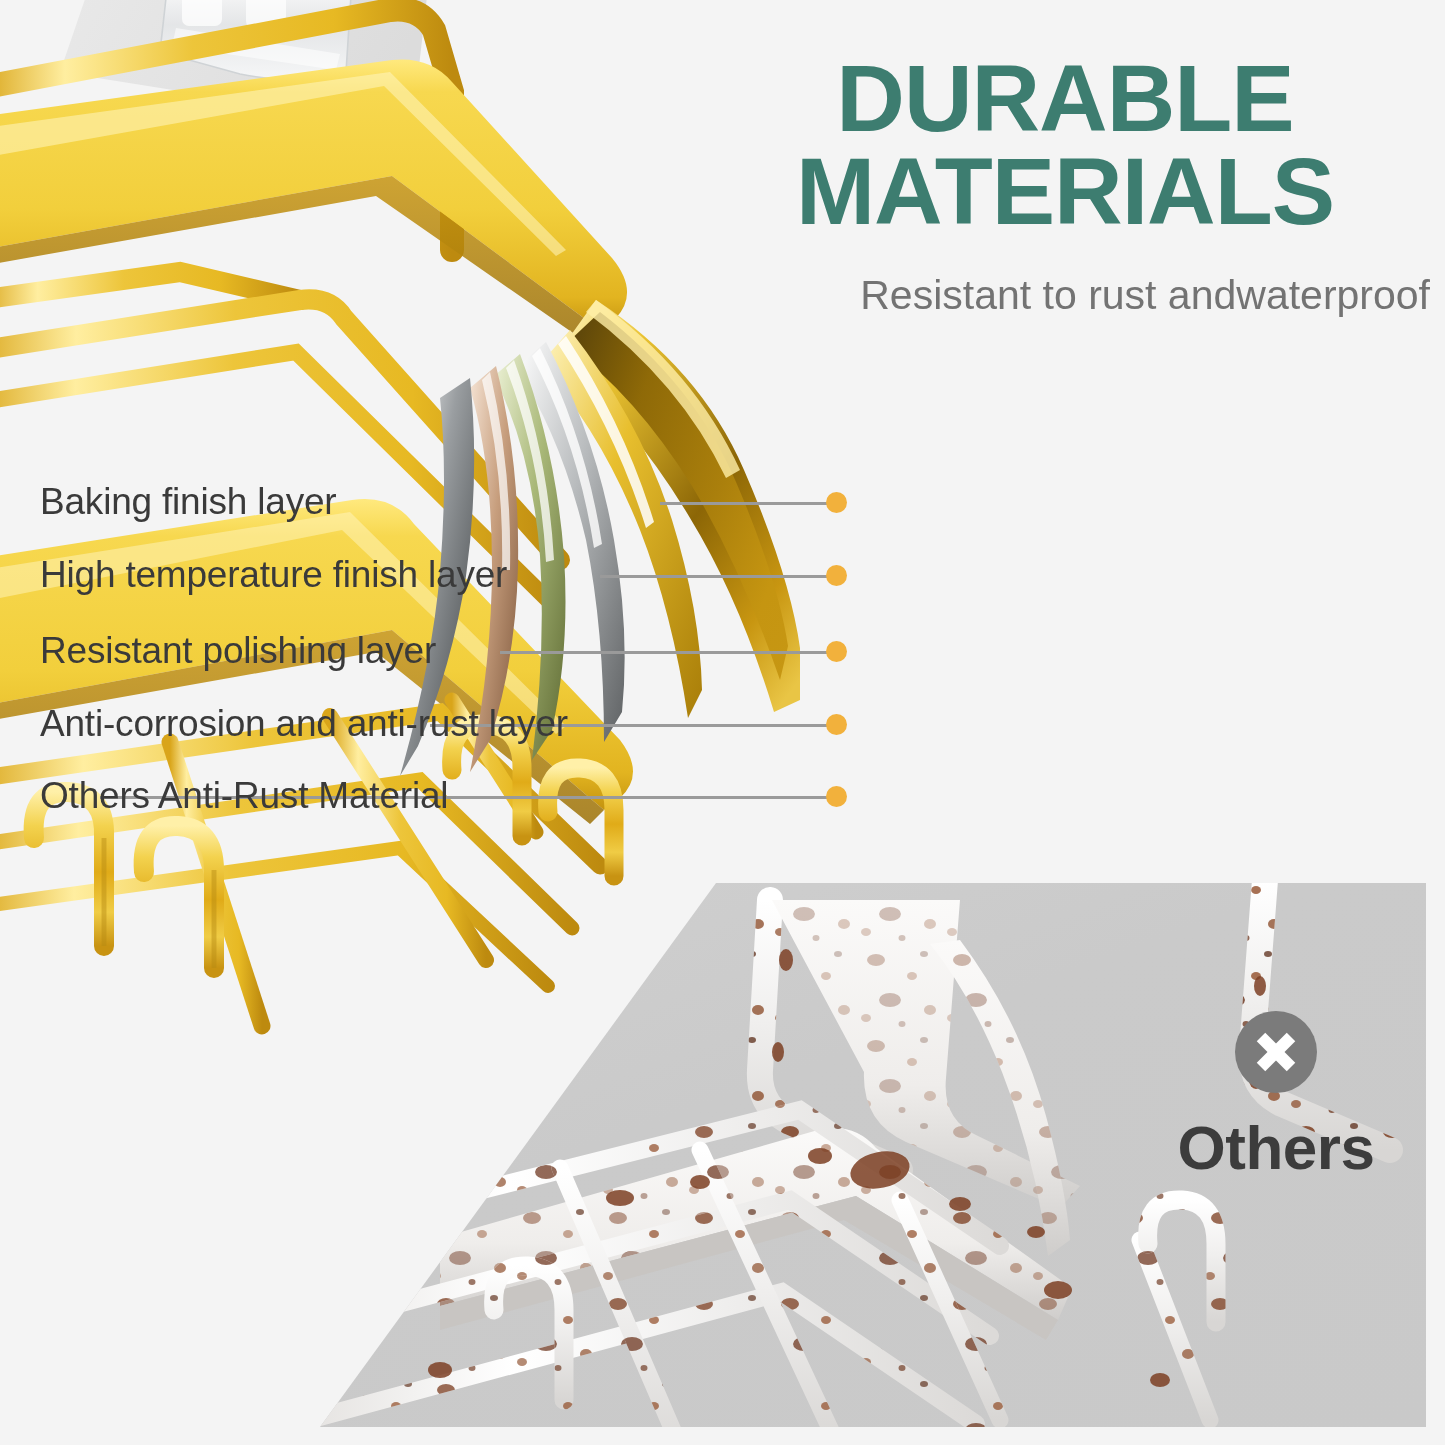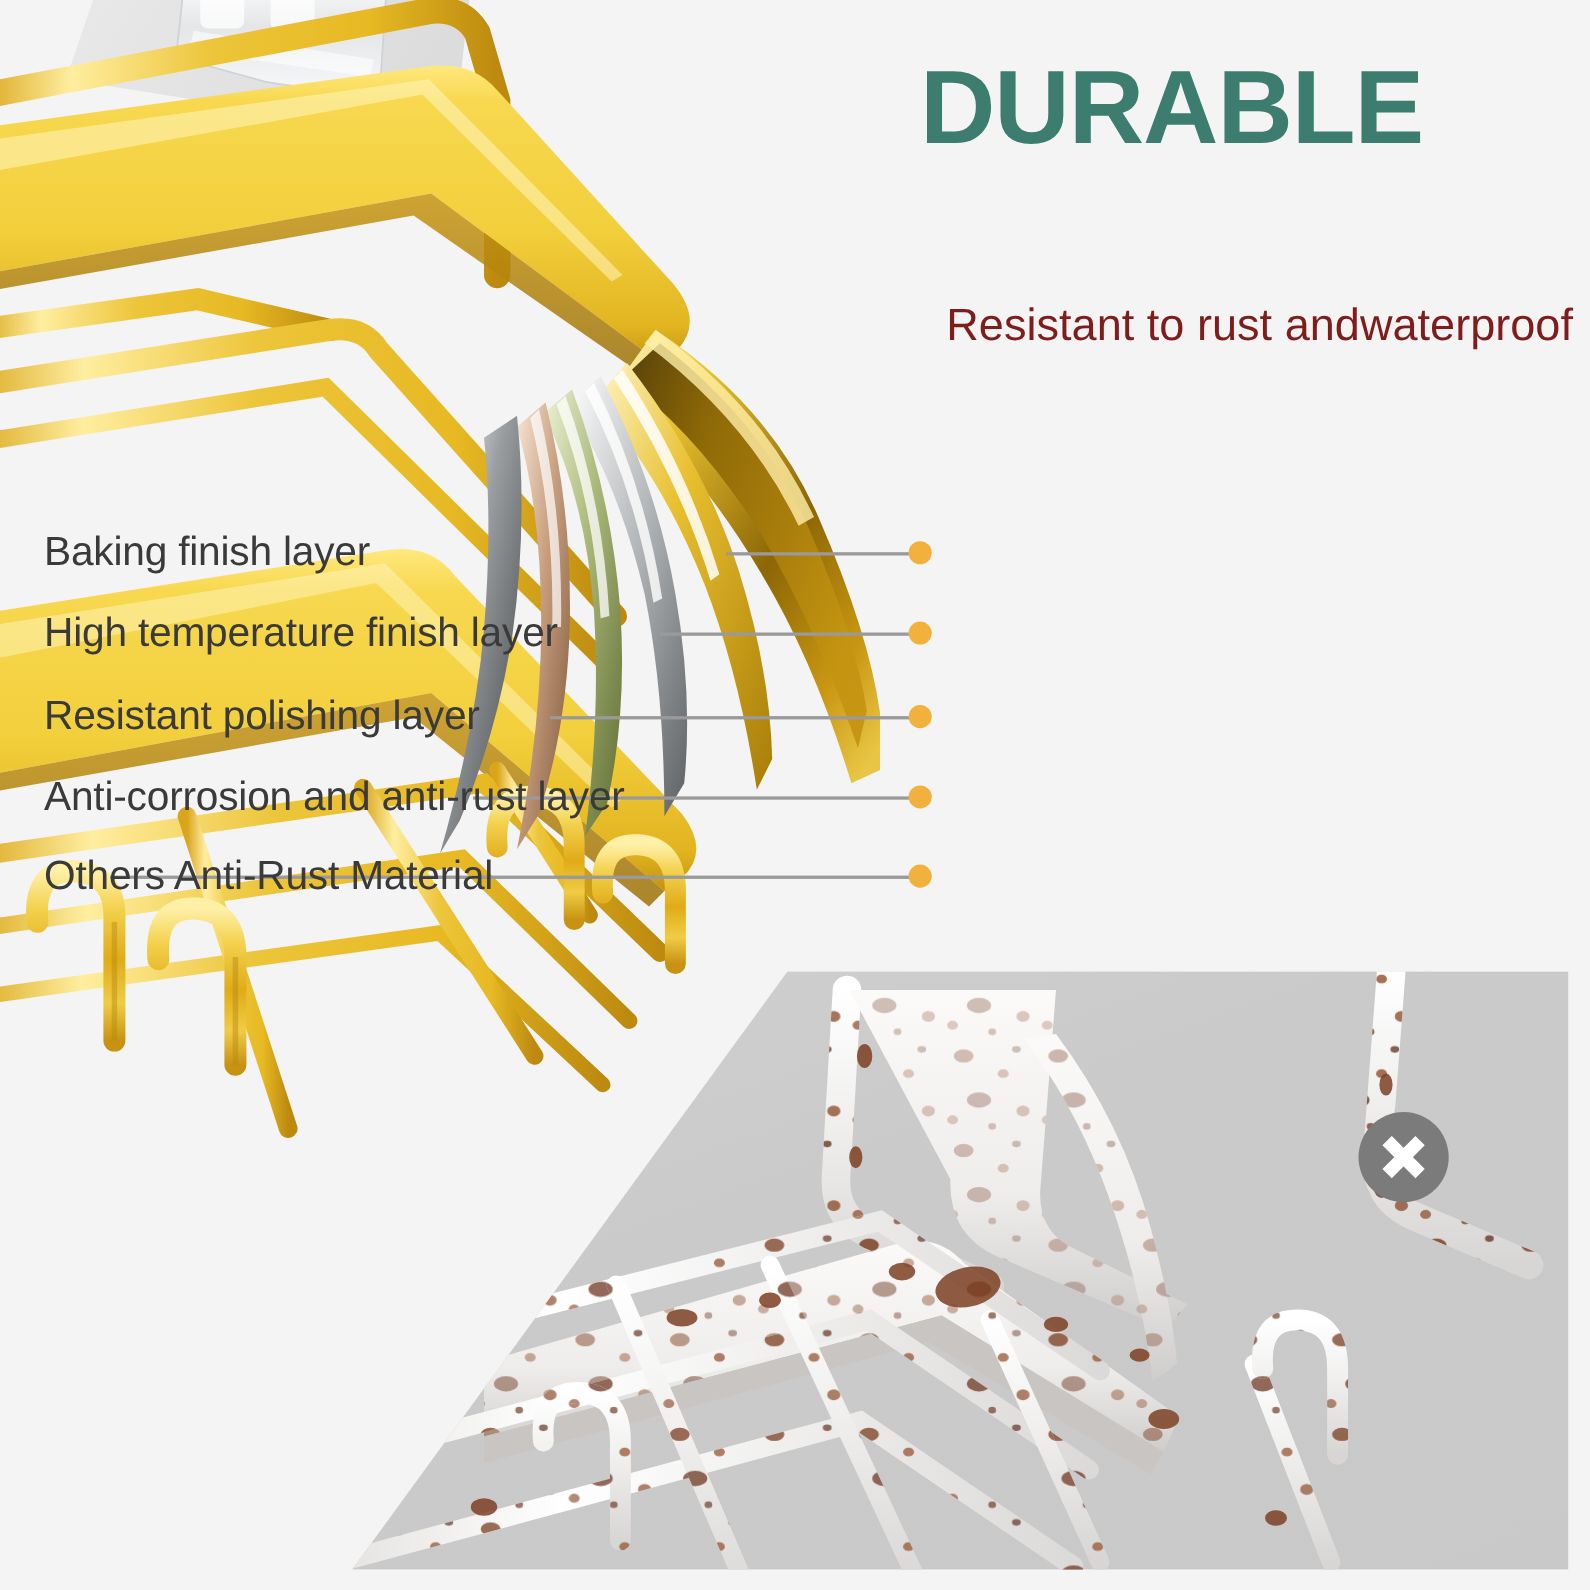--- a/index.html
+++ b/index.html
@@ -21,21 +21,21 @@
     line-height:0.98;
     letter-spacing:-1px;
     color:#3d7d70;
   }
   .headline div{display:block;white-space:nowrap;}
   .subtitle{
     position:absolute;left:700px;top:272px;width:730px;
     text-align:right;
     font-size:41px;
     font-weight:500;
-    color:#7f1d1d;
+    color:#737373;
     white-space:nowrap;
   }
 
   
   .callout{
     position:absolute;
     height:0;
   }
   .callout .lead{
     position:absolute;
@@ -251,20 +251,21 @@
 
       <path d="M566,336 Q624,424 654,522 L646,528 Q616,432 558,344 Z" fill="#ffffff" opacity="0.85"></path>
       <path d="M540,348 Q586,440 602,544 L594,548 Q578,444 532,356 Z" fill="#ffffff" opacity="0.8"></path>
       <path d="M514,360 Q548,454 554,560 L546,562 Q540,456 506,368 Z" fill="#ffffff" opacity="0.75"></path>
       <path d="M490,372 Q512,468 510,570 L502,570 Q504,470 482,380 Z" fill="#ffffff" opacity="0.7"></path>
     </g>
   </svg>
 
   <div class="headline">
     <div>DURABLE</div>
+    <div>MATERIALS</div>
   </div>
   <div class="subtitle">Resistant to rust andwaterproof</div>
 
   <div class="callout" style="left:0;top:503px;">
     <span class="lead" style="left:660px;width:168px;"></span>
     <span class="dot" style="left:826px;"></span>
     <span class="ctext">Baking finish layer</span>
   </div>
 
   <div class="callout" style="left:0;top:576px;">
@@ -402,14 +403,15 @@
   </svg>
 
   <div id="x-badge">
     <svg width="82" height="82" viewBox="0 0 82 82" xmlns="http://www.w3.org/2000/svg">
       <g stroke="#ffffff" stroke-width="12" stroke-linecap="butt">
         <line x1="26" y1="26" x2="56" y2="56"></line>
         <line x1="56" y1="26" x2="26" y2="56"></line>
       </g>
     </svg>
   </div>
+  <div class="others-label">Others</div>
 
 </div>
 
 </body></html>

